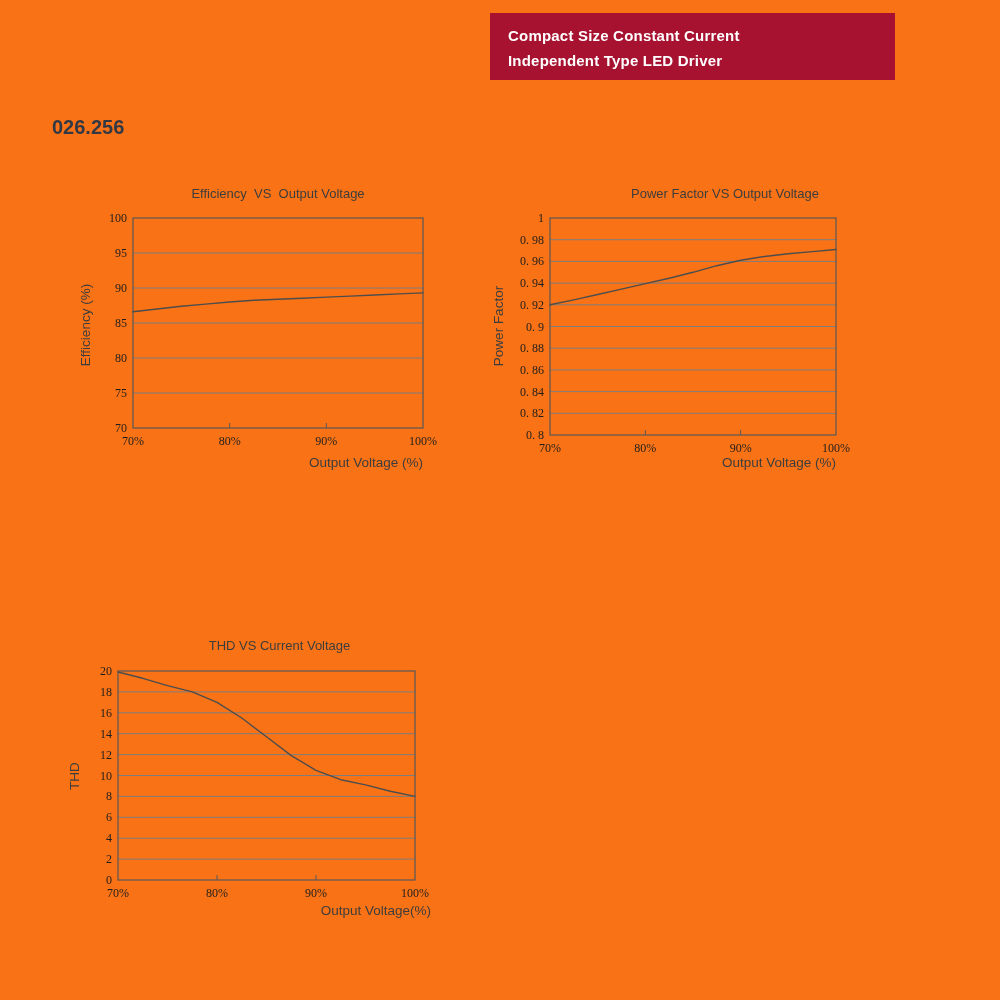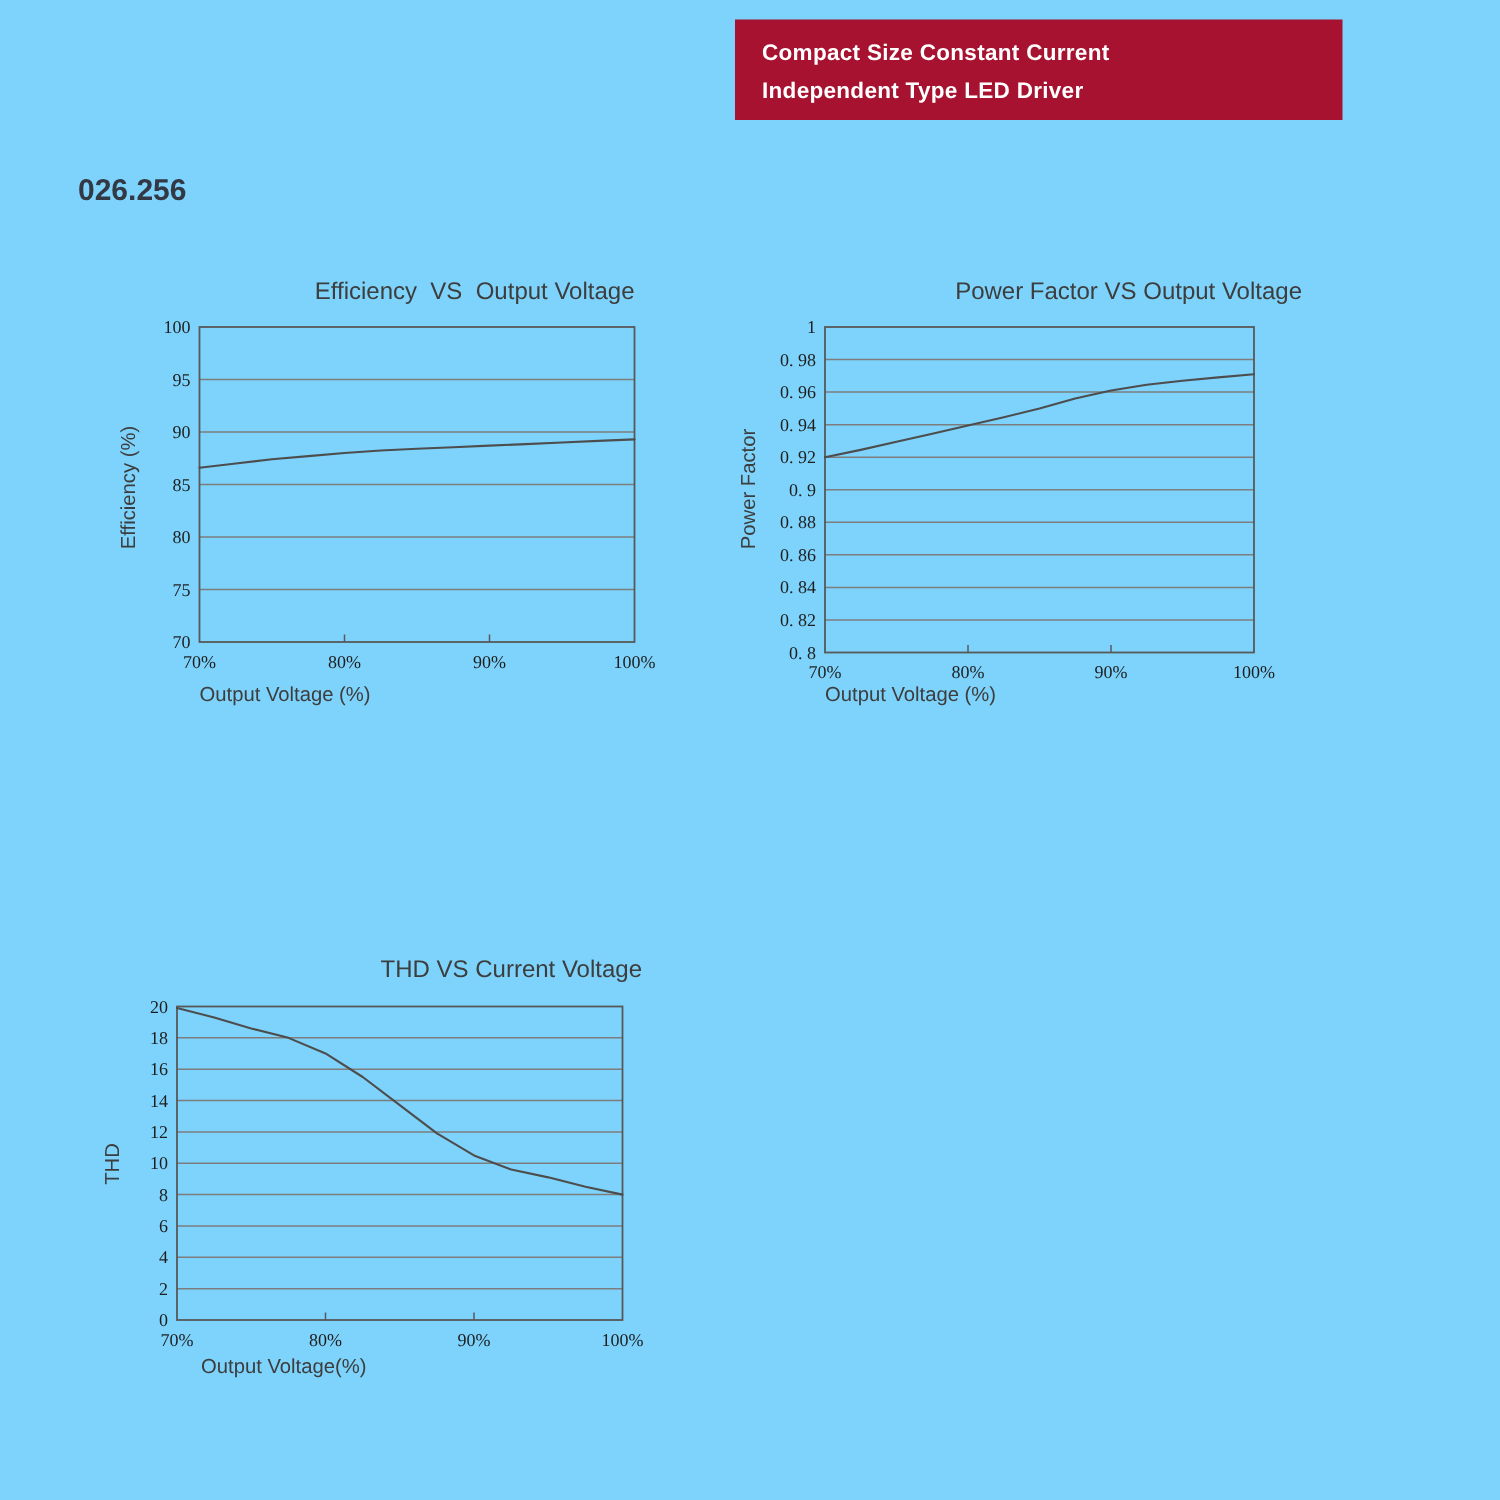--- a/index.html
+++ b/index.html
@@ -1,23 +1,23 @@
 <!DOCTYPE html>
 <html><head>
 <meta charset="utf-8">
 <style>
   html,body{margin:0;padding:0;background:#ffffff;}
-  .page{position:relative;width:1000px;height:1000px;background:#7dd3fc;overflow:hidden;
+  .page{position:relative;width:1000px;height:1000px;background:#f97316;overflow:hidden;
         font-family:"Liberation Sans", sans-serif;}
   .banner{position:absolute;left:490px;top:13px;width:405px;height:67px;
           background:#a6122f;color:#ffffff;box-sizing:border-box;padding:10px 0 0 18px;}
   .banner-line{font-size:15px;font-weight:bold;line-height:25px;letter-spacing:0.2px;}
   .part-number{position:absolute;left:52px;top:116px;font-size:20px;font-weight:bold;color:#333845;}
-  .chart-title{position:absolute;text-align:right;font-size:16px;color:#3d3d3d;white-space:pre;}
-  .axis-xlabel{position:absolute;text-align:left;font-size:13.5px;color:#3d3d3d;}
+  .chart-title{position:absolute;text-align:center;font-size:13px;color:#3d3d3d;white-space:pre;}
+  .axis-xlabel{position:absolute;text-align:right;font-size:13.5px;color:#3d3d3d;}
   .axis-ylabel{position:absolute;width:150px;height:18px;text-align:center;font-size:13.5px;color:#3d3d3d;
                transform:rotate(-90deg);}
   svg.plot{position:absolute;overflow:visible;}
   svg .grid{stroke:#7d7d7d;stroke-width:1;}
   svg .frame{fill:none;stroke:#585858;stroke-width:1.2;}
   svg .tickmark{stroke:#585858;stroke-width:1;}
   svg .tick{font-family:"Liberation Serif", serif;font-size:12px;fill:#1e1e1e;}
   svg .series{fill:none;stroke:#4d4d4d;stroke-width:1.4;stroke-linejoin:round;stroke-linecap:round;}
 </style>
 </head>

